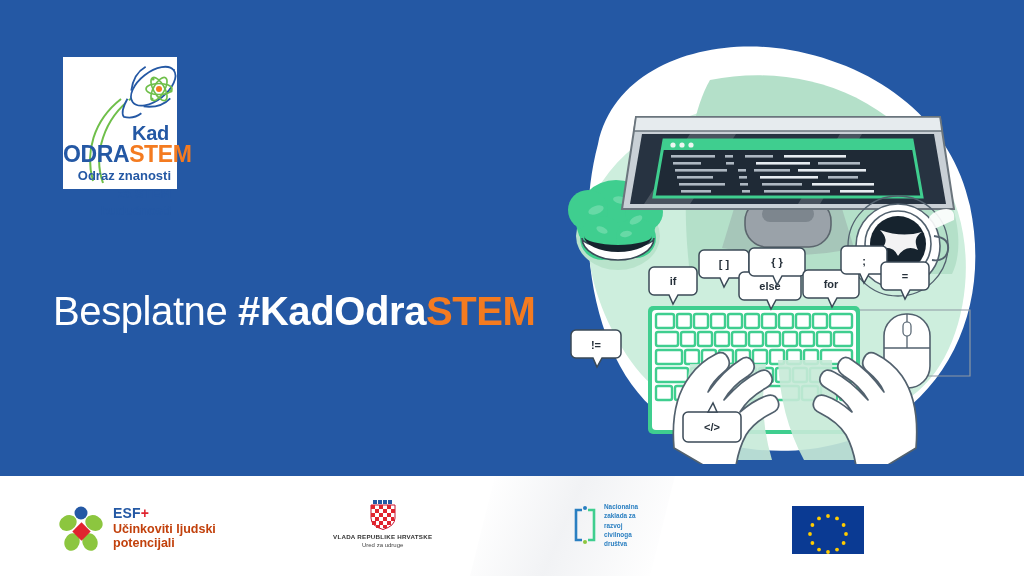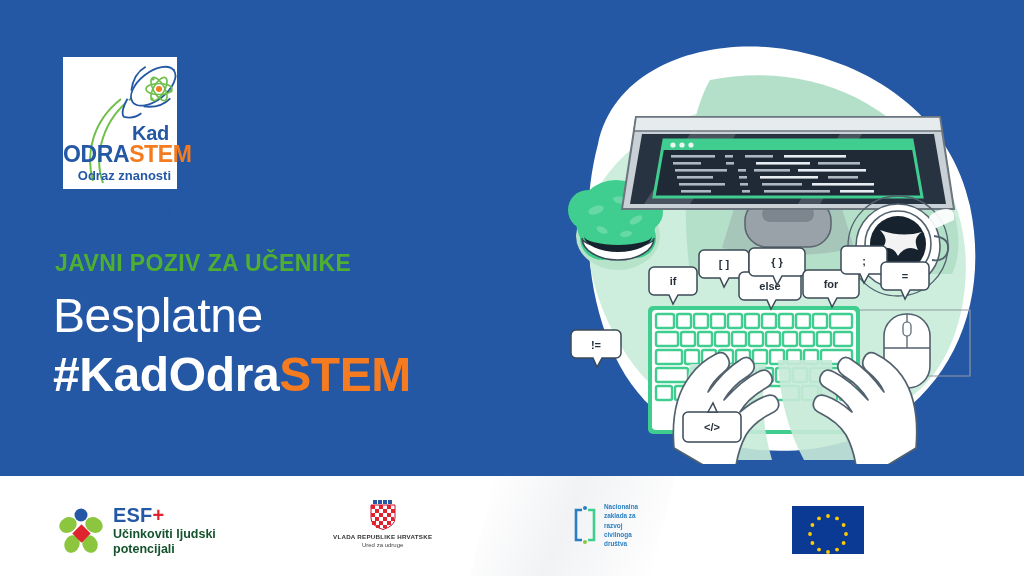--- a/index.html
+++ b/index.html
@@ -26,23 +26,23 @@
   }
   .f-logo{position:absolute;display:flex;align-items:center;}
   .f1{left:58px;top:28px;}
   .f2{left:333px;top:24px;flex-direction:column;}
   .f3{left:572px;top:26px;}
   .f4{left:792px;top:30px;}
 
   
   .esf-mark{width:46px;height:48px;margin-right:9px;flex:0 0 auto;}
   .esf-text{line-height:1.16;}
-  .esf-title{color:#2458a4;font-size:20px;font-weight:bold;letter-spacing:.2px;}
+  .esf-title{color:#2458a4;font-size:14px;font-weight:bold;letter-spacing:.2px;}
   .esf-title .plus{color:#e0242f;}
-  .esf-sub{color:#14532d;font-size:12.5px;font-weight:bold;}
+  .esf-sub{color:#c2410c;font-size:12.5px;font-weight:bold;}
 
   
   .hr-shield{width:26px;height:30px;margin:0 auto 3px;}
   .hr-t1{font-size:6.2px;font-weight:bold;color:#333;letter-spacing:.25px;text-align:center;}
   .hr-t2{font-size:6px;color:#444;text-align:center;margin-top:1.5px;}
 
   
   .nz-mark{width:26px;height:42px;margin-right:6px;flex:0 0 auto;}
   .nz-text{font-size:6.4px;line-height:1.45;color:#2a7fc1;font-weight:bold;}
 
@@ -71,21 +71,21 @@
     color:#2458a4;font-size:13px;font-weight:bold;line-height:1.35;
   }
 
   
   .kicker{
     position:absolute;left:55px;top:250px;
     color:#4faf30;font-size:23px;font-weight:bold;letter-spacing:.4px;
   }
   .head{
     position:absolute;left:53px;top:287px;width:520px;
-    color:#ffffff;font-size:48px;line-height:1.22;letter-spacing:-.4px;
+    color:#ffffff;font-size:40px;line-height:1.22;letter-spacing:-.4px;
   }
   .head .b{font-weight:bold;}
   .head .orange{color:#f47b20;font-weight:bold;}
 
   
   .illus{position:absolute;left:540px;top:24px;width:470px;height:440px;}
   .illus svg{display:block;}
   .bubble-label{
     font-family:"Liberation Sans",sans-serif;font-size:11px;font-weight:bold;fill:#26303a;
   }
@@ -348,21 +348,20 @@
       </svg>
       <div class="logo-kad">Kad</div>
       <div class="logo-odra"><span class="o">ODRA</span><span class="s">STEM</span></div>
       <div class="logo-tag">
         <div>Odraz znanosti</div>
         <div>za STEM budućnosti</div>
       </div>
     </div>
   </div>
 
-  <div class="kicker">JAVNI POZIV ZA UČENIKE</div>
   <div class="head">
     <span>Besplatne </span><span class="b">#KadOdra</span><span class="orange">STEM</span><br>
   </div>
 
   <div class="footer">
     <div class="footer-sheen"></div>
     <div class="footer-row">
 
       <div class="f-logo f1">
         <svg class="esf-mark" viewBox="0 0 46 48">

